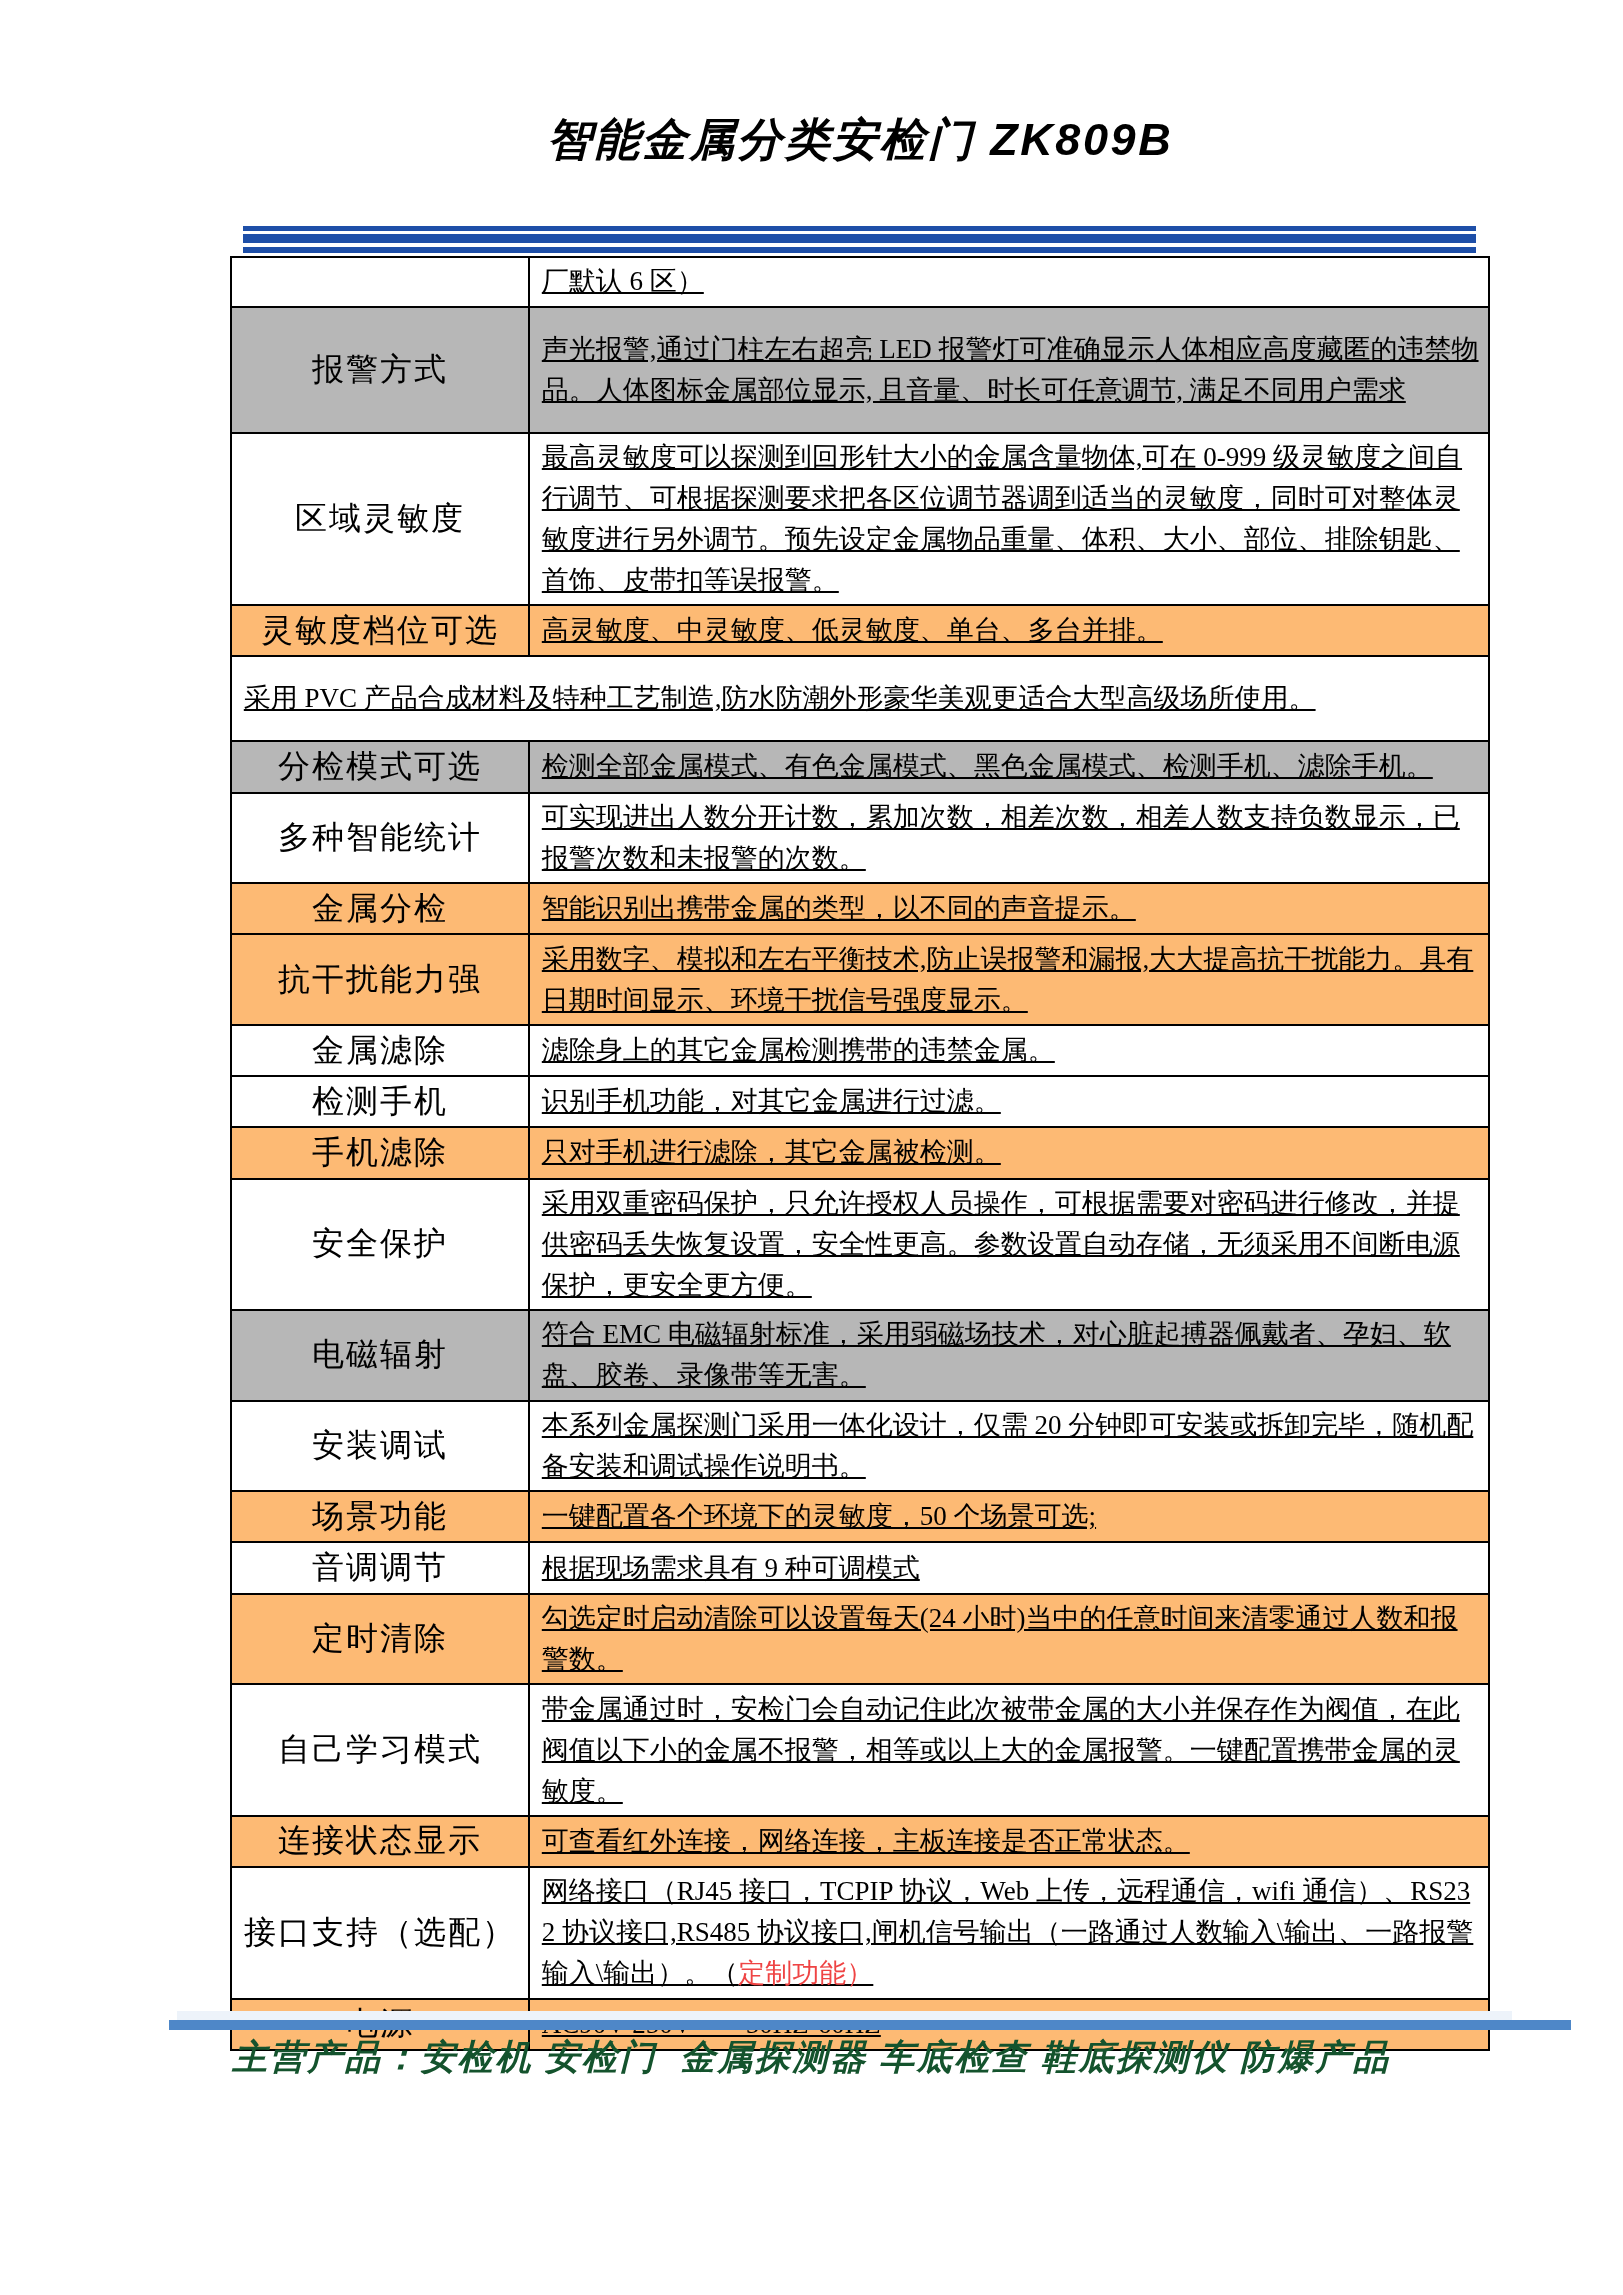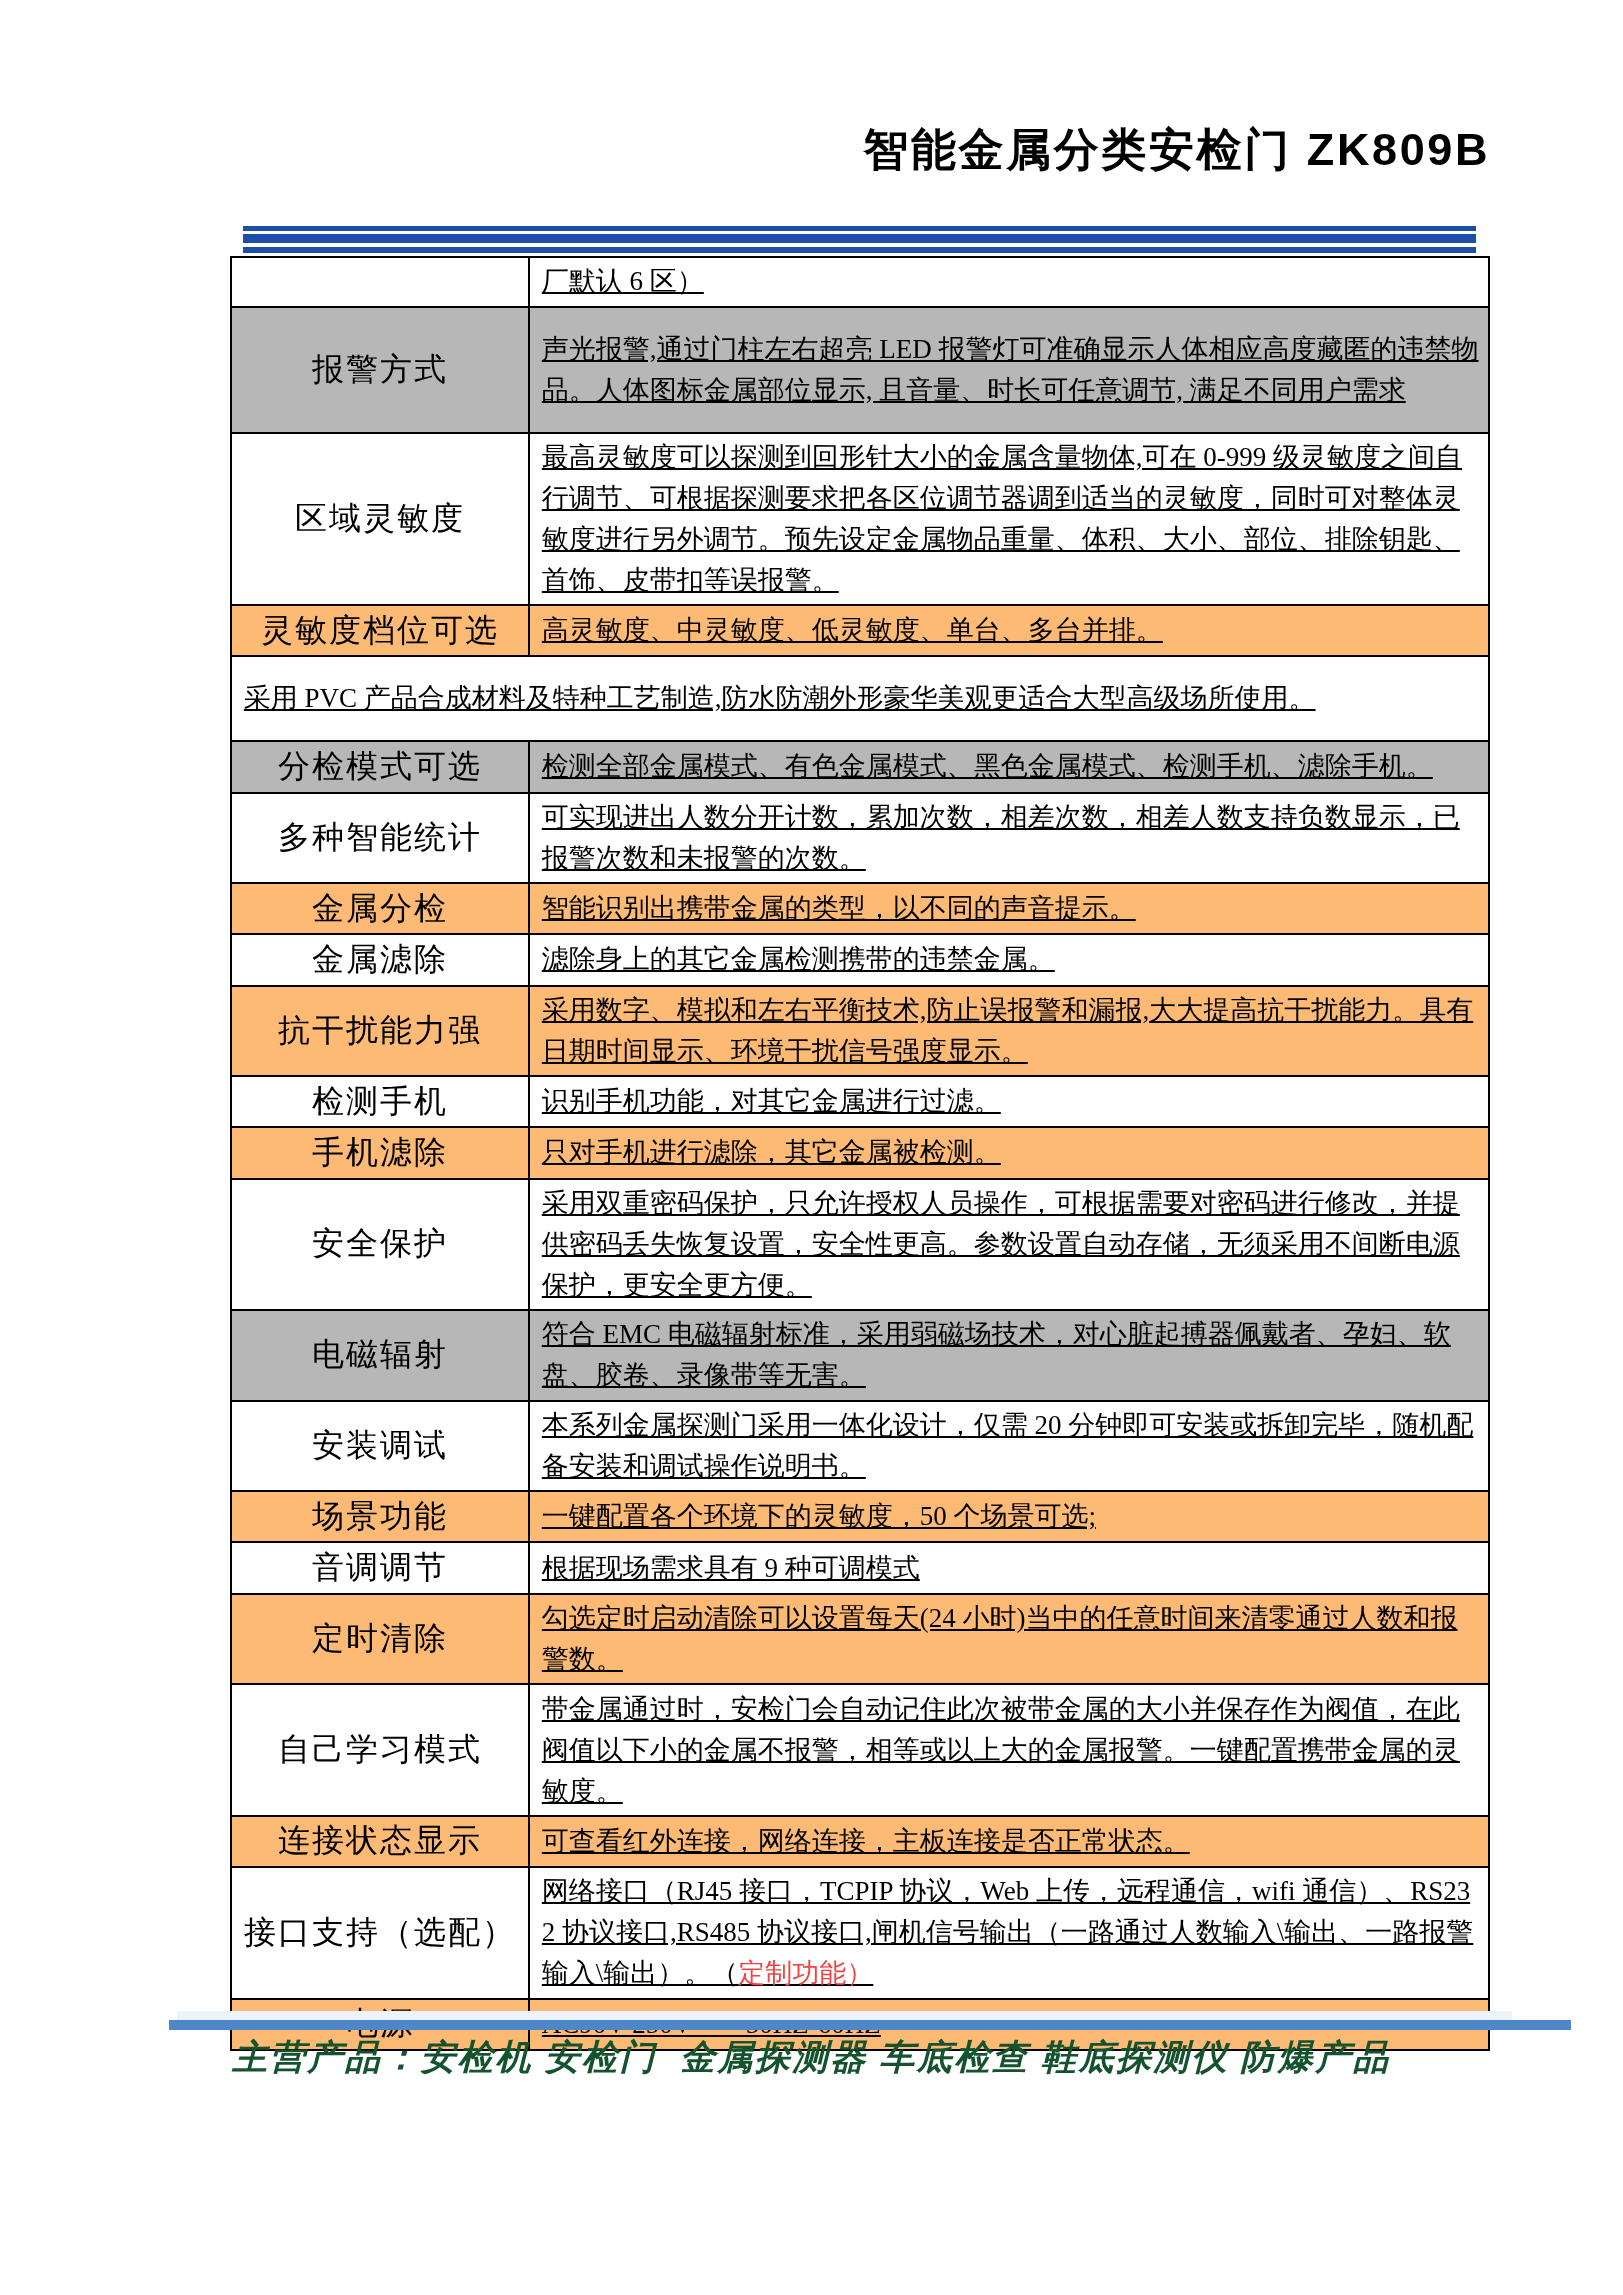--- a/index.html
+++ b/index.html
@@ -1,23 +1,23 @@
 <!DOCTYPE html>
 <html style="font-size:10.5px"><head>
 <meta charset="utf-8">
 <style>
   html,body{margin:0;padding:0;}
   body{
     width:1623px;height:2295px;position:relative;background:#ffffff;overflow:hidden;
     font-family:"Liberation Serif","DejaVu Serif",serif;color:#000;
   }
   .page-title{
-    position:absolute;left:230px;top:120px;width:1260px;
-    text-align:right;font-family:"Liberation Sans","DejaVu Sans",sans-serif;
-    font-weight:bold;font-size:45px;letter-spacing:2.6px;white-space:nowrap;
+    position:absolute;left:230px;top:110px;width:1260px;
+    text-align:center;font-family:"Liberation Sans","DejaVu Sans",sans-serif;
+    font-weight:bold;font-size:45px;letter-spacing:2.6px;white-space:nowrap;font-style:italic;
   }
   .sep{position:absolute;left:243px;top:226px;width:1233px;}
   .sep .s1{height:4.6px;background:#1e4fa8;}
   .sep .g1{height:3.9px;}
   .sep .s2{height:8.5px;background:#1e4fa8;}
   .sep .g2{height:3.9px;}
   .sep .s3{height:5.9px;background:#1e4fa8;}
 
   .spec-table{
     position:absolute;left:230px;top:256px;width:1260px;
@@ -115,31 +115,31 @@
       </div>
   </div>
 
   <div class="row bg-g l1">
     <div class="cell-label">金属分检</div>
     <div class="cell-value">
         <div class="txt"><span>智能识别出携带金属的类型，以不同的声音提示。</span></div>
       </div>
   </div>
 
-  <div class="row bg-w l1">
-    <div class="cell-label">金属滤除</div>
-    <div class="cell-value">
-        <div class="txt"><span>滤除身上的其它金属检测携带的违禁金属。</span></div>
-      </div>
-  </div>
-
   <div class="row bg-g l2">
     <div class="cell-label">抗干扰能力强</div>
     <div class="cell-value">
         <div class="txt"><span>采用数字、模拟和左右平衡技术,防止误报警和漏报,大大提高抗干扰能力。具有日期时间显示、环境干扰信号强度显示。</span></div>
+      </div>
+  </div>
+
+  <div class="row bg-w l1">
+    <div class="cell-label">金属滤除</div>
+    <div class="cell-value">
+        <div class="txt"><span>滤除身上的其它金属检测携带的违禁金属。</span></div>
       </div>
   </div>
 
   <div class="row bg-w l1">
     <div class="cell-label">检测手机</div>
     <div class="cell-value">
         <div class="txt"><span>识别手机功能，对其它金属进行过滤。</span></div>
       </div>
   </div>
 

